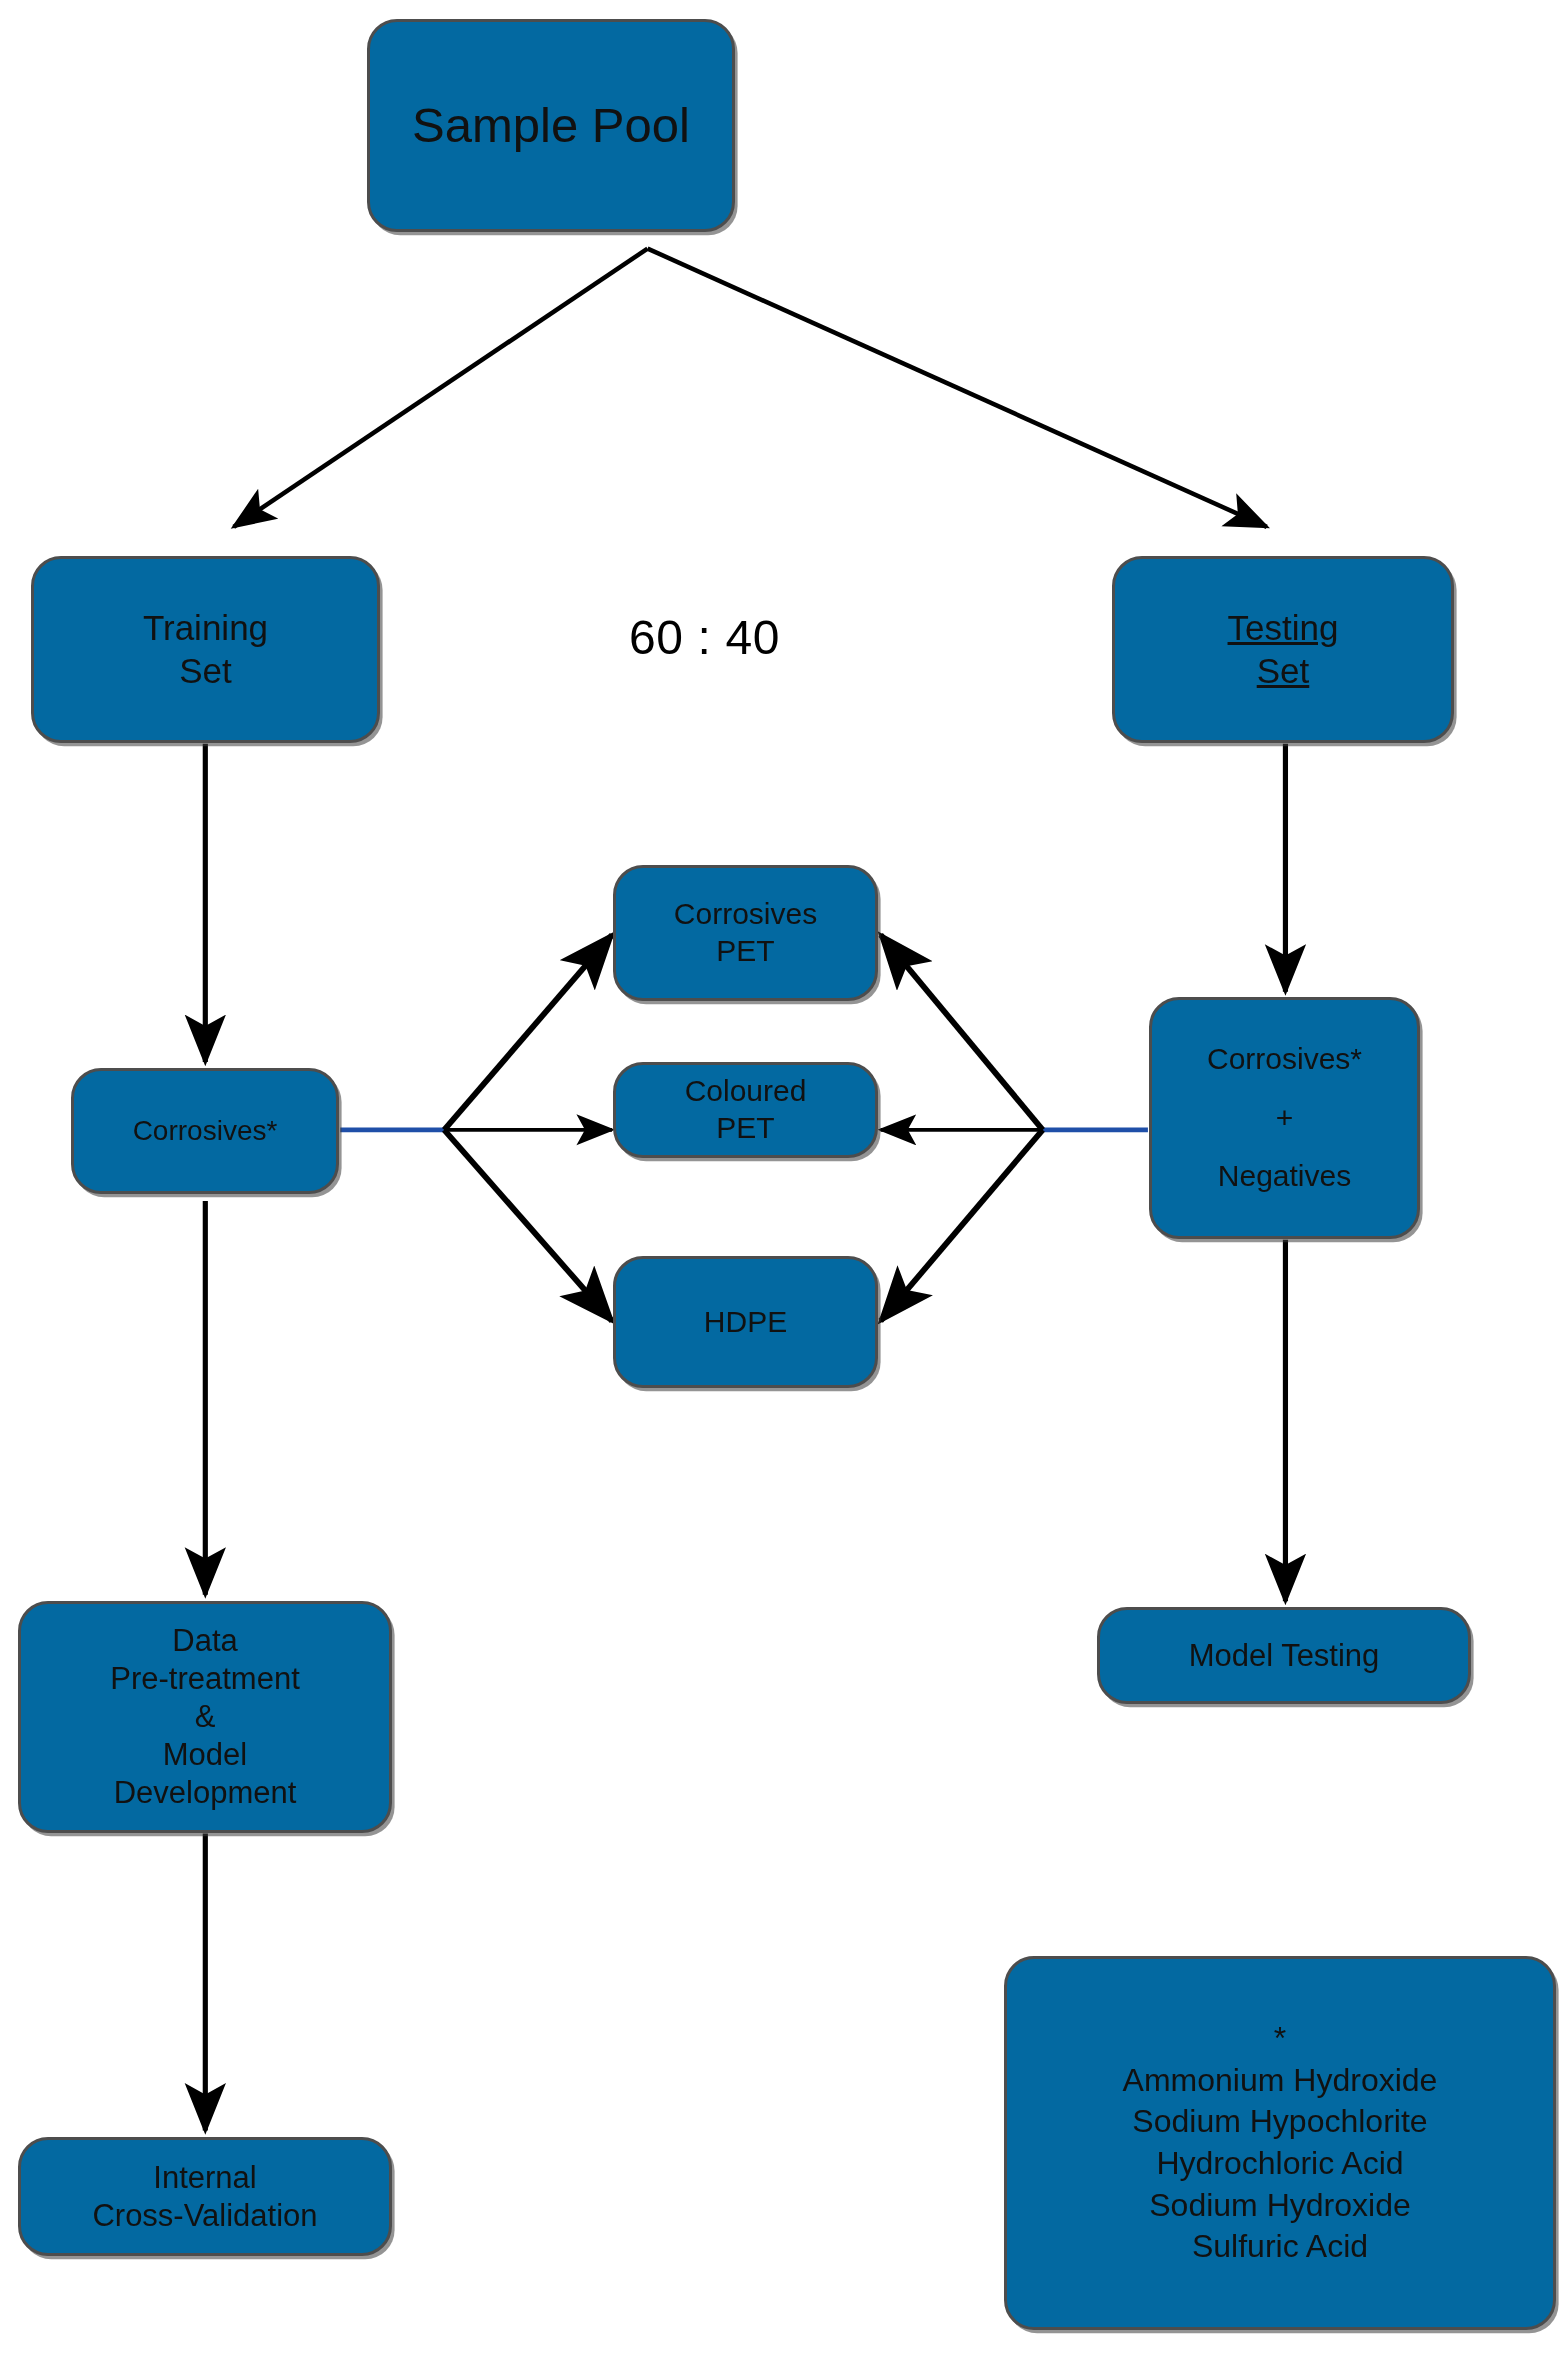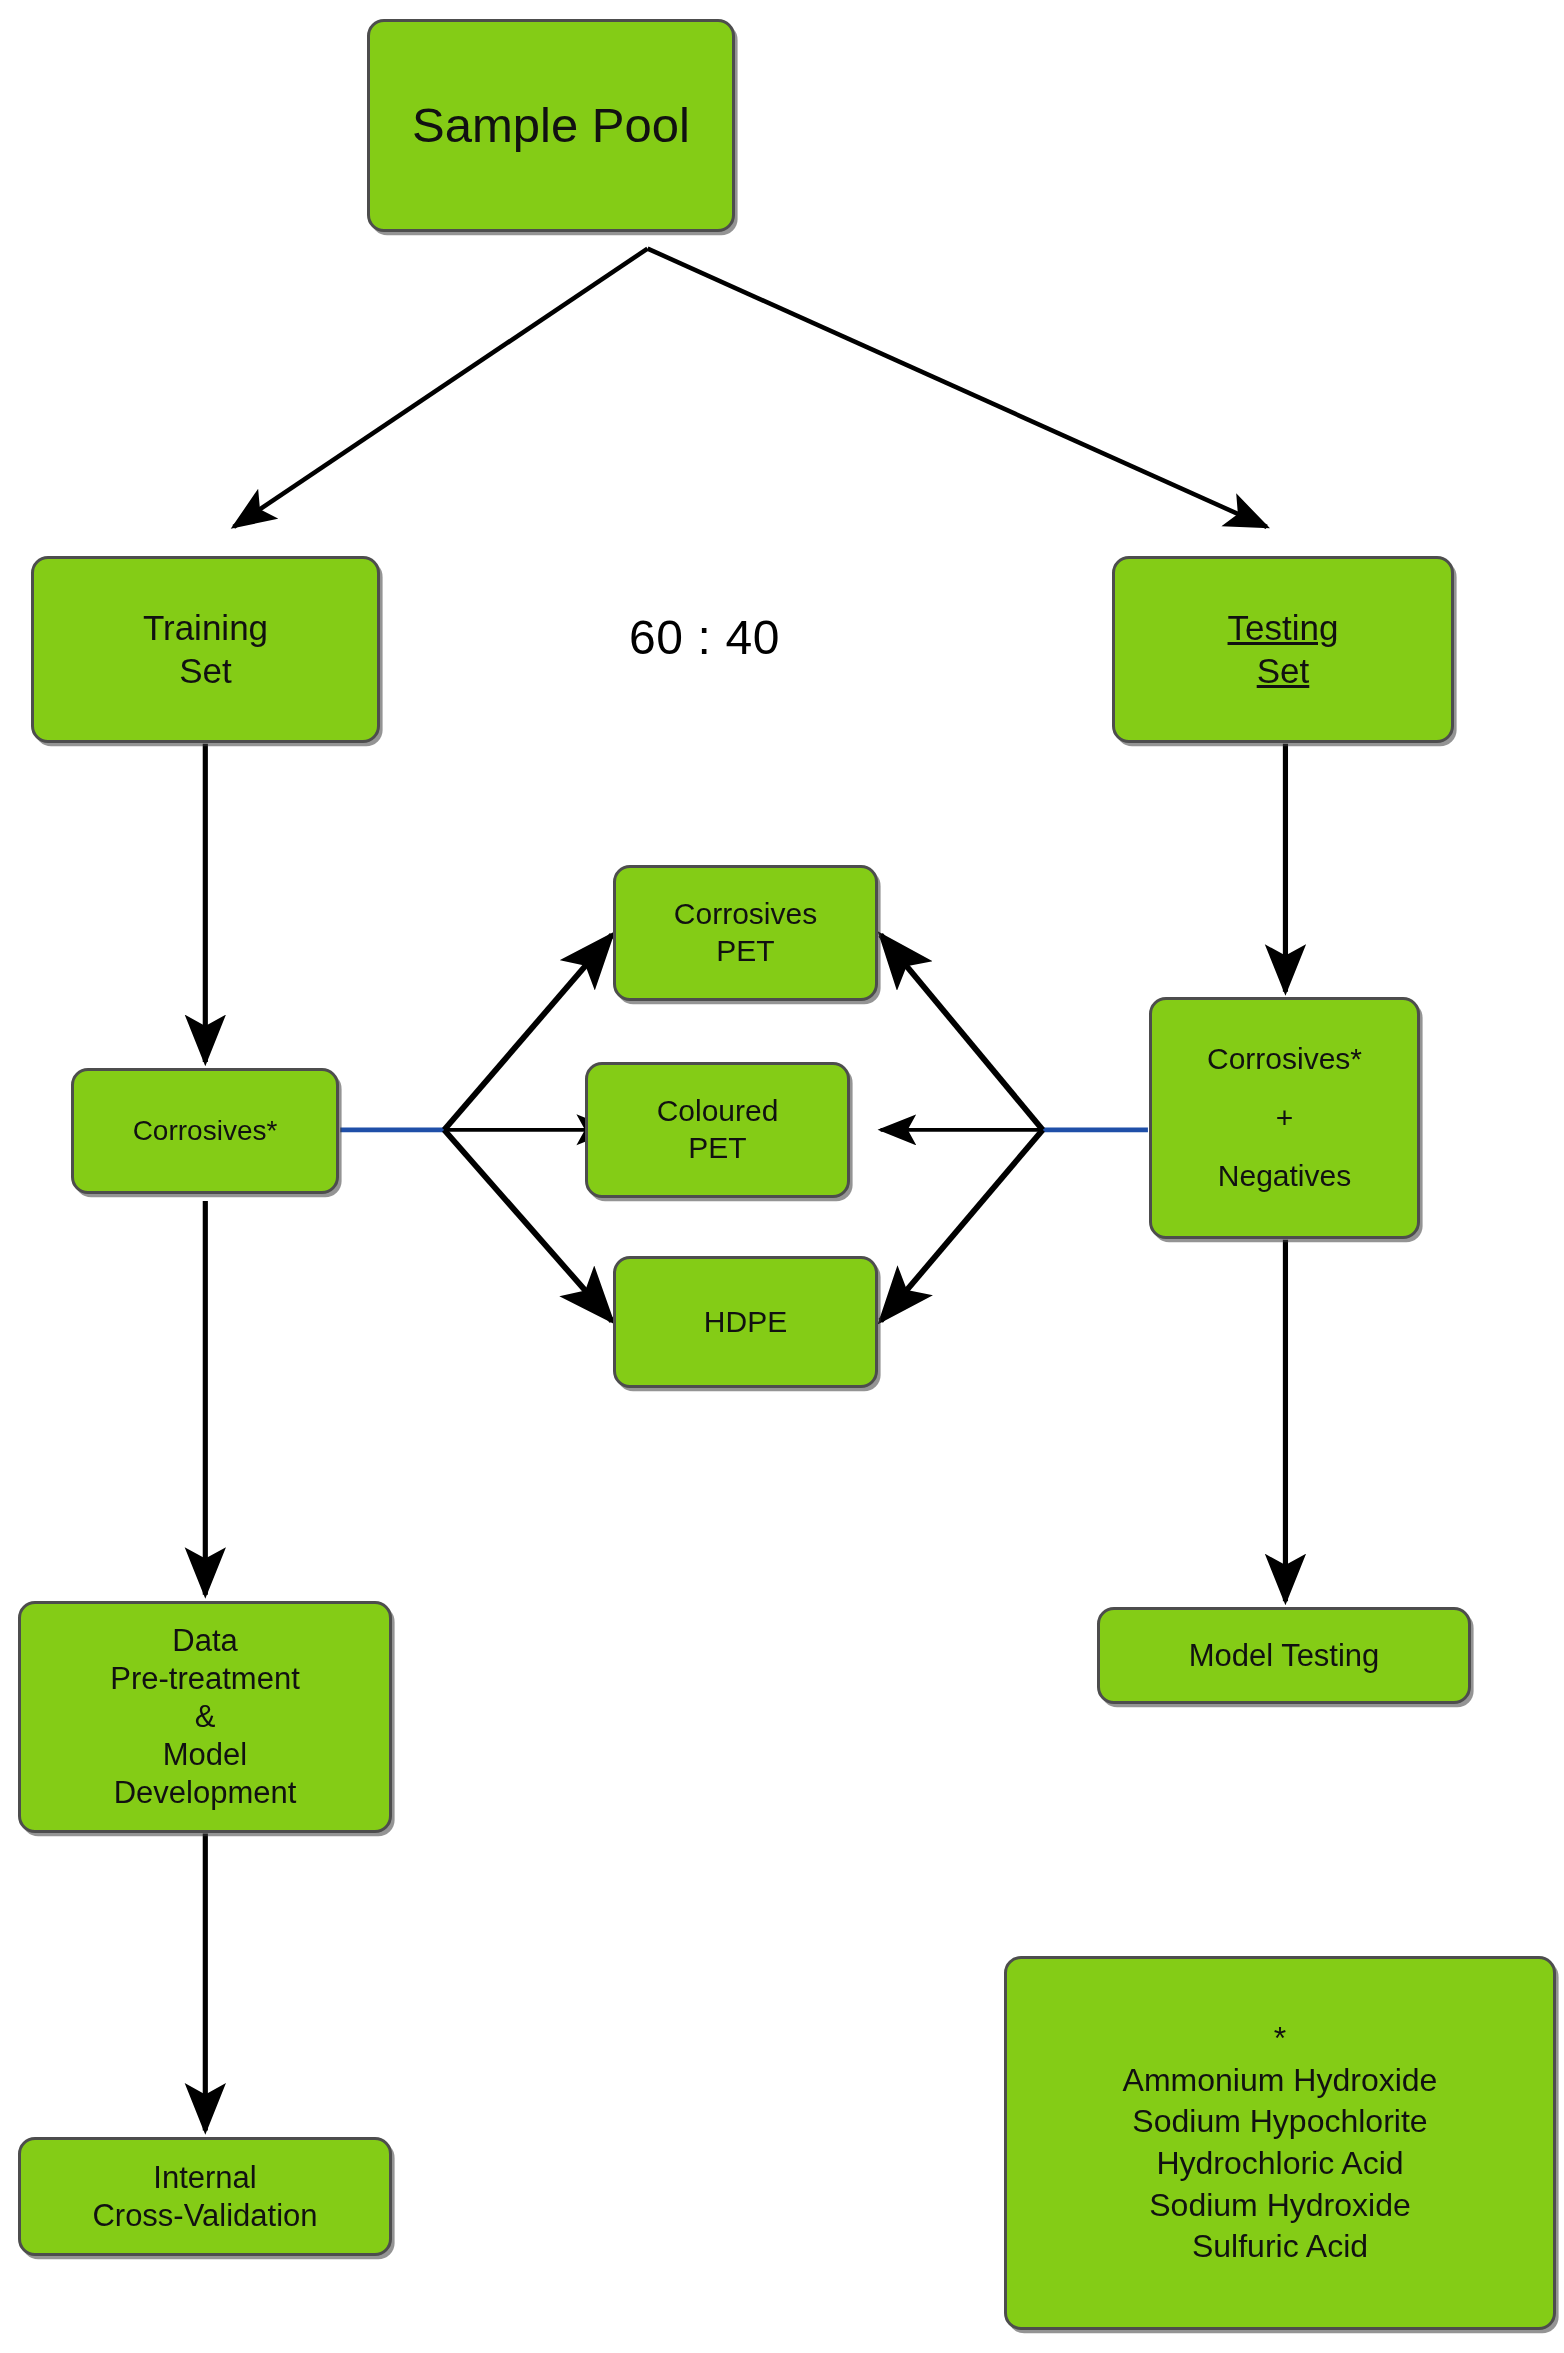--- a/index.html
+++ b/index.html
@@ -22,23 +22,23 @@
     position: absolute;
     left: 0;
     top: 0;
     width: 1565px;
     height: 2354px;
     pointer-events: none;
   }
   .node {
     position: absolute;
     box-sizing: border-box;
-    background: #84cc16;
+    background: #0369a1;
     border: 3.2px solid #4d4d4d;
-    border-radius: 17px;
+    border-radius: 30px;
     box-shadow: 3.2px 3.9px 0 -0.6px rgba(60,60,60,0.55);
     display: flex;
     align-items: center;
     justify-content: center;
     text-align: center;
     color: #111111;
     line-height: 1.22;
     z-index: 2;
     white-space: pre-line;
     padding: 3.9px 6.5px;
@@ -115,21 +115,21 @@
 
   <div class="node n-corrosives" style="left:71px; top:1068px; width:268px; height:126px;">Corrosives*</div>
 
   <div class="node n-corrneg" style="left:1149px; top:997px; width:271px; height:242px;">Corrosives*
 +
 Negatives</div>
 
   <div class="node n-mid" style="left:613px; top:865px; width:265px; height:136px;">Corrosives
 PET</div>
 
-  <div class="node n-mid" style="left:585px; top:1062px; width:265px; height:136px;">Coloured
+  <div class="node n-mid" style="left:613px; top:1062px; width:265px; height:96px;">Coloured
 PET</div>
 
   <div class="node n-mid" style="left:613px; top:1256px; width:265px; height:132px;">HDPE</div>
 
   <div class="node n-proc" style="left:18px; top:1601px; width:374px; height:232px;">Data
 Pre-treatment
 &amp;
 Model
 Development</div>
 

